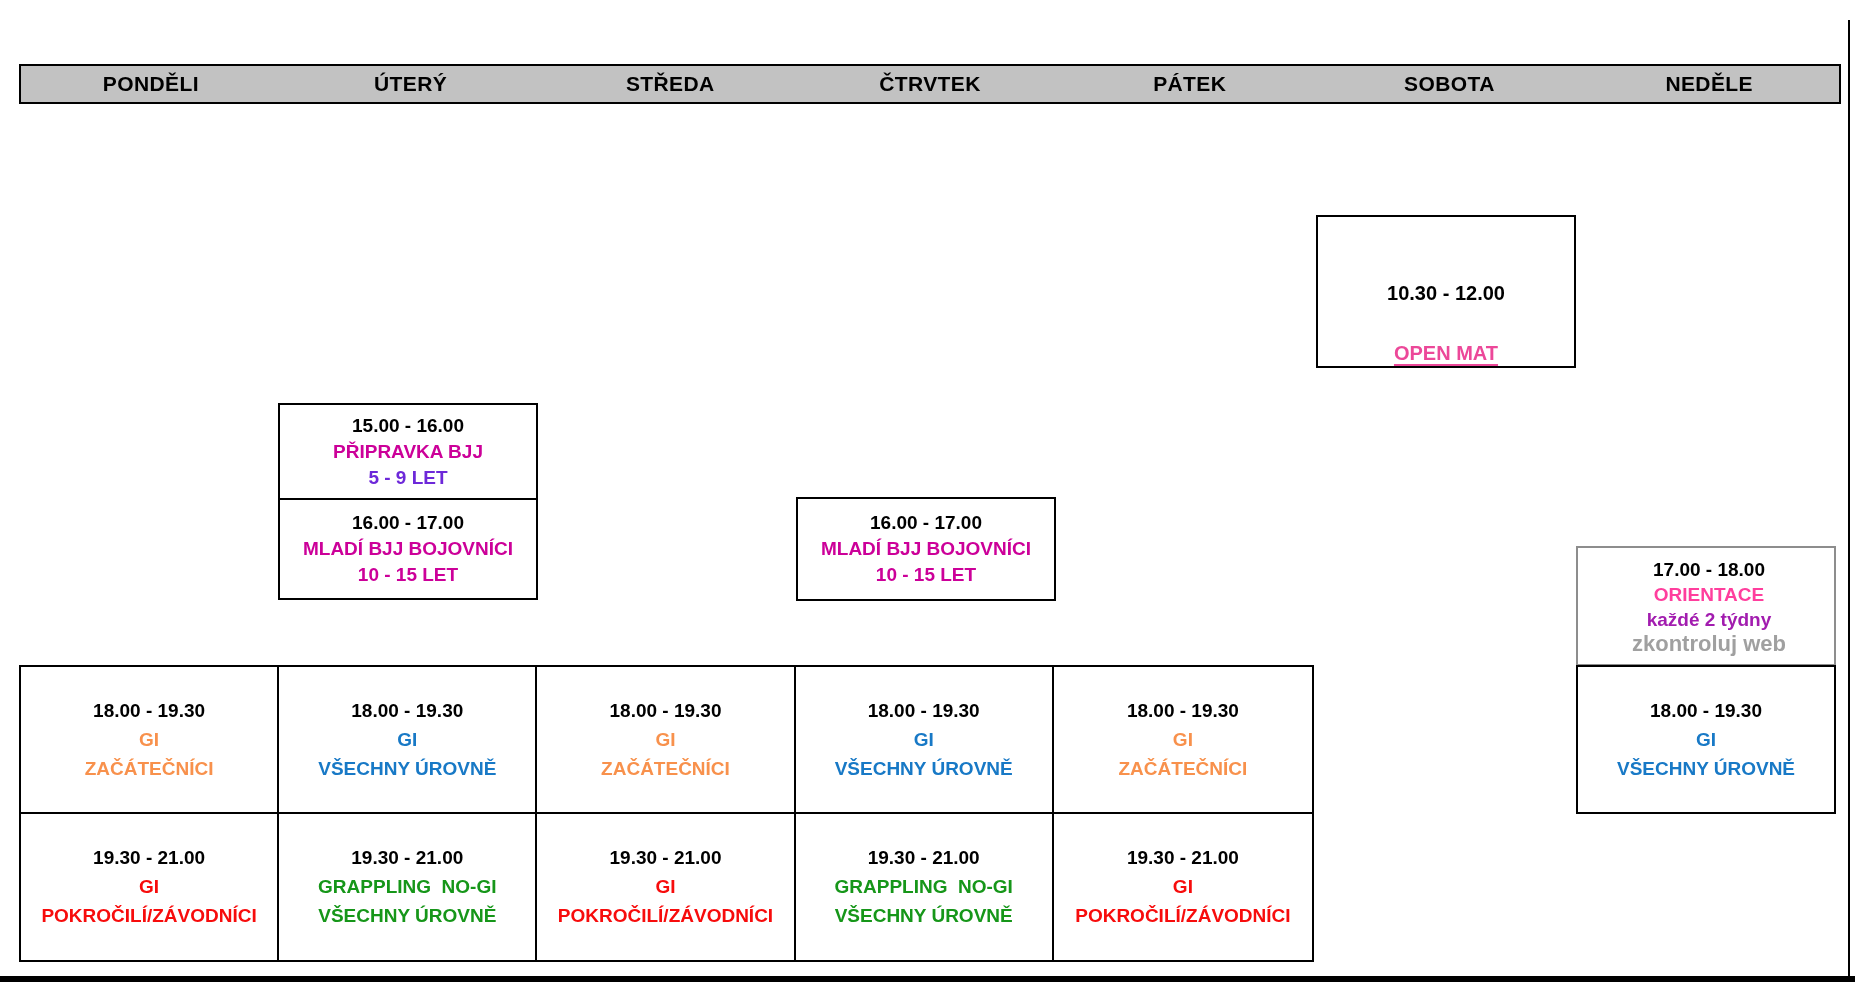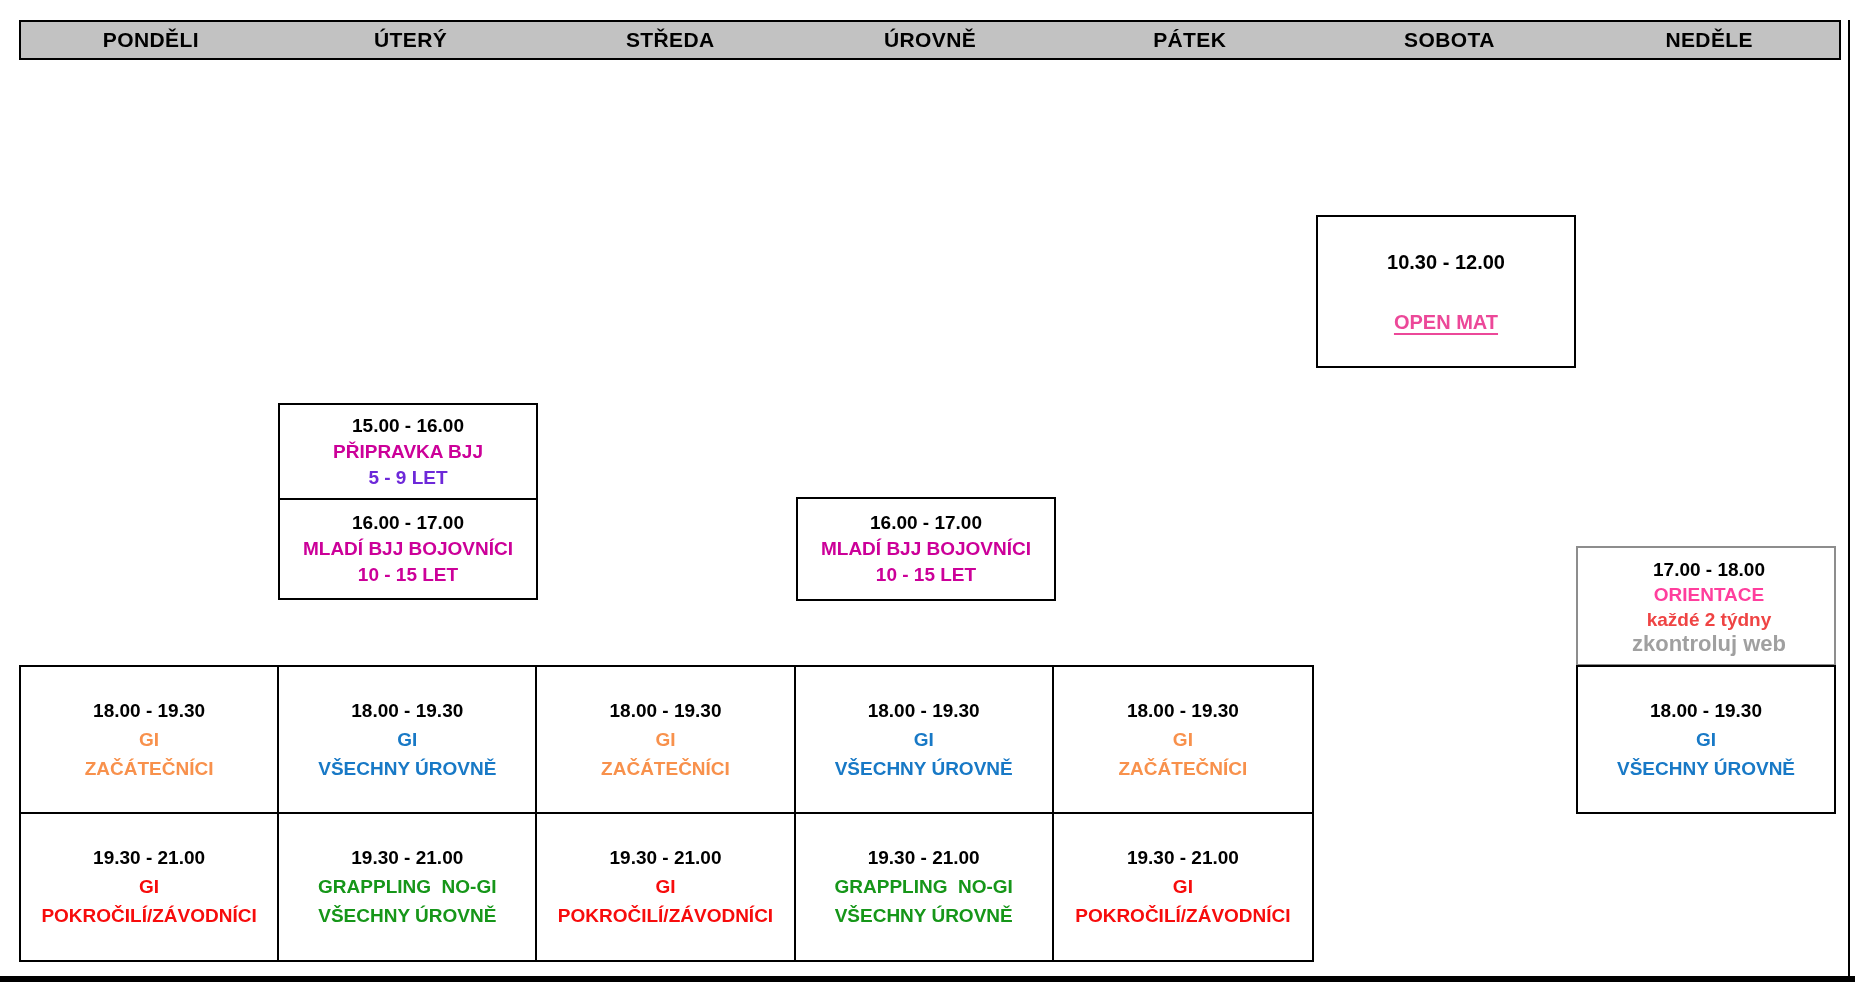--- a/index.html
+++ b/index.html
@@ -11,21 +11,21 @@
           border:2px solid #000;display:flex;align-items:center;}
   .day{flex:1;text-align:center;font-size:21px;letter-spacing:.4px;}
 
   
   .box{position:absolute;box-sizing:border-box;background:#fff;border:2px solid #000;
        display:flex;flex-direction:column;align-items:center;justify-content:center;
        text-align:center;}
   .ln{font-size:19px;line-height:26px;white-space:pre;}
   .time{color:#000;}
 
-  #box-open-mat{left:1316px;top:215px;width:260px;height:153px;}
+  #box-open-mat{left:1316px;top:215px;width:260px;height:153px;justify-content:flex-end;}
   #box-open-mat .ln{font-size:20px;}
   #box-open-mat .gap{height:34px;}
   .link{text-decoration:underline;text-decoration-thickness:2px;text-underline-offset:4px;cursor:pointer;}
 
   #box-pripravka{left:278px;top:403px;width:260px;height:97px;}
   #box-mladi-utery{left:278px;top:498px;width:260px;height:102px;}
   #box-mladi-ctvrtek{left:796px;top:497px;width:260px;height:104px;}
 
   #box-orientace{left:1576px;top:546px;width:260px;height:120px;border:2px solid #8d8d8d;}
   #box-orientace .ln{line-height:25px;margin-left:6px;}
@@ -46,25 +46,25 @@
 
   
   .right-rule{position:absolute;left:1848px;top:20px;width:2px;height:962px;background:#000;}
   .bottom-rule{position:absolute;left:0;top:976px;width:1855px;height:6px;background:#000;}
 </style>
 </head>
 <body>
 
 <div class="page">
 
-  <div class="header" style="background-color: rgb(194, 194, 194);">
+  <div class="header" style="background-color: rgb(194, 194, 194); margin-top: 44px;">
     <div class="day">PONDĚLI</div>
     <div class="day">ÚTERÝ</div>
     <div class="day">STŘEDA</div>
-    <div class="day">ÚROVNĚ</div>
+    <div class="day">ČTRVTEK</div>
     <div class="day">PÁTEK</div>
     <div class="day">SOBOTA</div>
     <div class="day">NEDĚLE</div>
   </div>
 
   <div class="box" id="box-open-mat">
     <div class="ln time">10.30 - 12.00</div>
     <div class="gap"></div>
     <a class="ln link" style="color: #ec4899;">OPEN MAT</a>
   </div>
@@ -83,21 +83,21 @@
 
   <div class="box" id="box-mladi-ctvrtek">
     <div class="ln time">16.00 - 17.00</div>
     <div class="ln" style="color: rgb(204, 0, 153);">MLADÍ BJJ BOJOVNÍCI</div>
     <div class="ln" style="color: rgb(204, 0, 153);">10 - 15 LET</div>
   </div>
 
   <div class="box" id="box-orientace">
     <div class="ln time">17.00 - 18.00</div>
     <div class="ln" style="color: rgb(255, 62, 157);">ORIENTACE</div>
-    <div class="ln" style="color: #ef4444;">každé 2 týdny</div>
+    <div class="ln" style="color: #a21caf;">každé 2 týdny</div>
     <div class="ln note" style="color: rgb(160, 160, 160);">zkontroluj web</div>
   </div>
 
   <div class="box" id="box-nedele-gi">
     <div class="ln time">18.00 - 19.30</div>
     <div class="ln" style="color: rgb(24, 121, 198);">GI</div>
     <div class="ln" style="color: rgb(24, 121, 198);">VŠECHNY ÚROVNĚ</div>
   </div>
 
   <div class="grid">

